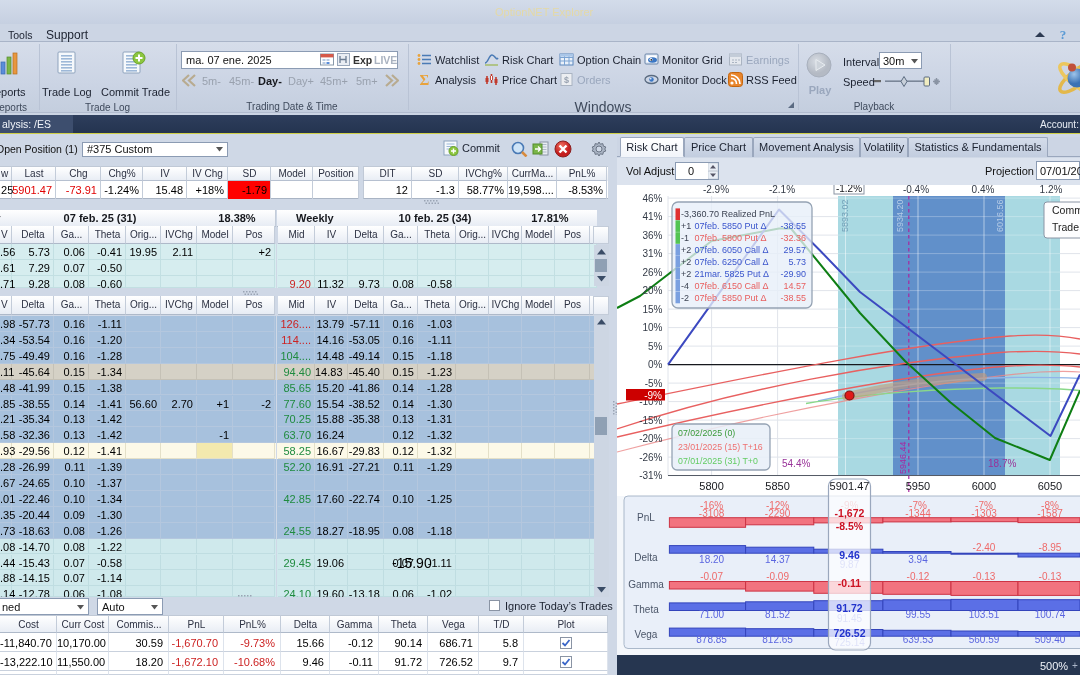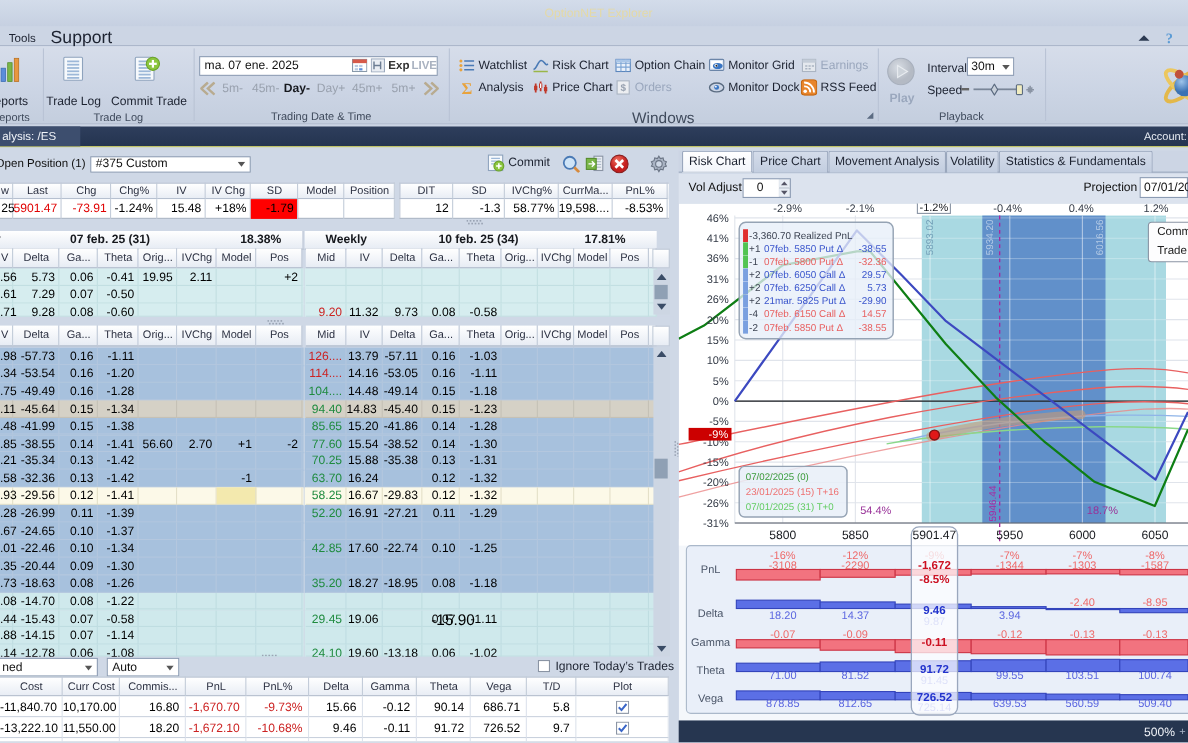--- a/index.html
+++ b/index.html
@@ -2,21 +2,21 @@
 <html><head><meta charset="utf-8"><style>
 html,body{margin:0;padding:0;}
 body{width:1080px;height:675px;overflow:hidden;font-family:"Liberation Sans",sans-serif;background:#ccd5e4;position:relative;}
 div{box-sizing:border-box;}
 .abs{position:absolute;}
 </style></head><body>
 <div style="position:absolute;left:0;top:0;width:1080px;height:24px;background:linear-gradient(#d3dcea,#c6d0e1);"></div>
 <div style="position:absolute;left:495px;top:5px;height:14px;font-size:11px;color:#e4d9a6;font-weight:normal;text-align:left;line-height:14px;white-space:nowrap;">OptionNET Explorer</div>
 <div style="position:absolute;left:0;top:24px;width:1080px;height:18px;background:#ccd5e4;border-bottom:1px solid #a9b4c8;"></div>
 <div style="position:absolute;left:8px;top:28px;height:14px;font-size:10.5px;color:#1c2230;font-weight:normal;text-align:left;line-height:14px;white-space:nowrap;">Tools</div>
-<div style="position:absolute;left:46px;top:28px;height:14px;font-size:16px;color:#1c2230;font-weight:normal;text-align:left;line-height:14px;white-space:nowrap;">Support</div>
+<div style="position:absolute;left:46px;top:28px;height:14px;font-size:12px;color:#1c2230;font-weight:normal;text-align:left;line-height:14px;white-space:nowrap;">Support</div>
 <svg class="abs" style="left:1034px;top:31px" width="12" height="7">
     <path d="M1 6 L6 1 L11 6 Z" fill="#2c3a52"></path>
   </svg>
 <svg class="abs" style="left:1057px;top:27px" width="12" height="15">
     <text x="6" y="12" font-size="13" font-weight="bold" fill="#5b9bd5" text-anchor="middle" font-family="Liberation Serif">?</text>
   </svg>
 <div style="position:absolute;left:0;top:42px;width:1080px;height:71px;background:linear-gradient(#d6ddea,#cbd4e4 60%,#c4cede);border-bottom:1px solid #b2bccf;"></div>
 <div style="position:absolute;left:39px;top:44px;width:1px;height:66px;background:#b9c3d5;"></div>
 <div style="position:absolute;left:176px;top:44px;width:1px;height:66px;background:#b9c3d5;"></div>
 <div style="position:absolute;left:408px;top:44px;width:1px;height:66px;background:#b9c3d5;"></div>
@@ -871,21 +871,21 @@
 <div style="position:absolute;left:418px;top:522.7px;width:38px;height:15.9px;border-right:1px solid #b4c7de;border-bottom:1px solid #b4c7de;"></div>
 <div style="position:absolute;left:456px;top:522.7px;width:33px;height:15.9px;border-right:1px solid #b4c7de;border-bottom:1px solid #b4c7de;"></div>
 <div style="position:absolute;left:489px;top:522.7px;width:33px;height:15.9px;border-right:1px solid #b4c7de;border-bottom:1px solid #b4c7de;"></div>
 <div style="position:absolute;left:522px;top:522.7px;width:33px;height:15.9px;border-right:1px solid #b4c7de;border-bottom:1px solid #b4c7de;"></div>
 <div style="position:absolute;left:555px;top:522.7px;width:35px;height:15.9px;border-right:1px solid #b4c7de;border-bottom:1px solid #b4c7de;"></div>
 <div style="position:absolute;left:590px;top:522.7px;width:7px;height:15.9px;border-right:1px solid #b4c7de;border-bottom:1px solid #b4c7de;"></div>
 <div style="position:absolute;left:0px;top:524.7px;width:8px;height:12px;font-size:11px;color:#000;font-weight:normal;text-align:right;line-height:12px;white-space:nowrap;">.73</div>
 <div style="position:absolute;left:12px;top:524.7px;width:38px;height:12px;font-size:11px;color:#000;font-weight:normal;text-align:right;line-height:12px;white-space:nowrap;">-18.63</div>
 <div style="position:absolute;left:54px;top:524.7px;width:31px;height:12px;font-size:11px;color:#000;font-weight:normal;text-align:right;line-height:12px;white-space:nowrap;">0.08</div>
 <div style="position:absolute;left:89px;top:524.7px;width:33px;height:12px;font-size:11px;color:#000;font-weight:normal;text-align:right;line-height:12px;white-space:nowrap;">-1.26</div>
-<div style="position:absolute;left:278px;top:524.7px;width:33px;height:12px;font-size:11px;color:#1f8b3f;font-weight:normal;text-align:right;line-height:12px;white-space:nowrap;">35.20</div>
+<div style="position:absolute;left:278px;top:524.7px;width:33px;height:12px;font-size:11px;color:#1f8b3f;font-weight:normal;text-align:right;line-height:12px;white-space:nowrap;">24.55</div>
 <div style="position:absolute;left:315px;top:524.7px;width:29px;height:12px;font-size:11px;color:#000;font-weight:normal;text-align:right;line-height:12px;white-space:nowrap;">18.27</div>
 <div style="position:absolute;left:348px;top:524.7px;width:32px;height:12px;font-size:11px;color:#000;font-weight:normal;text-align:right;line-height:12px;white-space:nowrap;">-18.95</div>
 <div style="position:absolute;left:384px;top:524.7px;width:30px;height:12px;font-size:11px;color:#000;font-weight:normal;text-align:right;line-height:12px;white-space:nowrap;">0.08</div>
 <div style="position:absolute;left:418px;top:524.7px;width:34px;height:12px;font-size:11px;color:#000;font-weight:normal;text-align:right;line-height:12px;white-space:nowrap;">-1.18</div>
 <div style="position:absolute;left:0px;top:538.6px;width:276px;height:16.6px;background:#cfe9ec;"></div>
 <div style="position:absolute;left:277px;top:538.6px;width:320px;height:16.6px;background:#cfe9ec;"></div>
 <div style="position:absolute;left:0px;top:538.6px;width:12px;height:15.9px;border-right:1px solid #bfdde1;border-bottom:1px solid #bfdde1;"></div>
 <div style="position:absolute;left:12px;top:538.6px;width:42px;height:15.9px;border-right:1px solid #bfdde1;border-bottom:1px solid #bfdde1;"></div>
 <div style="position:absolute;left:54px;top:538.6px;width:35px;height:15.9px;border-right:1px solid #bfdde1;border-bottom:1px solid #bfdde1;"></div>
 <div style="position:absolute;left:89px;top:538.6px;width:37px;height:15.9px;border-right:1px solid #bfdde1;border-bottom:1px solid #bfdde1;"></div>
@@ -1066,21 +1066,21 @@
 <div style="position:absolute;left:479px;top:615px;width:45px;height:18px;border-right:1px solid #c3ccd9;border-bottom:1px solid #aeb9c9;"></div>
 <div style="position:absolute;left:479px;top:618px;width:45px;height:13px;font-size:10px;color:#2c3142;font-weight:normal;text-align:center;line-height:13px;white-space:nowrap;">T/D</div>
 <div style="position:absolute;left:524px;top:615px;width:84px;height:18px;border-right:1px solid #c3ccd9;border-bottom:1px solid #aeb9c9;"></div>
 <div style="position:absolute;left:524px;top:618px;width:84px;height:13px;font-size:10px;color:#2c3142;font-weight:normal;text-align:center;line-height:13px;white-space:nowrap;">Plot</div>
 <div style="position:absolute;left:0px;top:633px;width:608px;height:19px;background:#fff;"></div>
 <div style="position:absolute;left:0px;top:633px;width:57px;height:19px;border-right:1px solid #dde3ec;border-bottom:1px solid #c9d1dd;"></div>
 <div style="position:absolute;left:0px;top:636px;width:51px;height:14px;font-size:11px;color:#000;font-weight:normal;text-align:right;line-height:14px;white-space:nowrap;">-11,840.70</div>
 <div style="position:absolute;left:57px;top:633px;width:52px;height:19px;border-right:1px solid #dde3ec;border-bottom:1px solid #c9d1dd;"></div>
 <div style="position:absolute;left:57px;top:636px;width:46px;height:14px;font-size:11px;color:#000;font-weight:normal;text-align:right;line-height:14px;white-space:nowrap;">10,170.00</div>
 <div style="position:absolute;left:109px;top:633px;width:60px;height:19px;border-right:1px solid #dde3ec;border-bottom:1px solid #c9d1dd;"></div>
-<div style="position:absolute;left:109px;top:636px;width:54px;height:14px;font-size:11px;color:#000;font-weight:normal;text-align:right;line-height:14px;white-space:nowrap;">16.80</div>
+<div style="position:absolute;left:109px;top:636px;width:54px;height:14px;font-size:11px;color:#000;font-weight:normal;text-align:right;line-height:14px;white-space:nowrap;">30.59</div>
 <div style="position:absolute;left:169px;top:633px;width:55px;height:19px;border-right:1px solid #dde3ec;border-bottom:1px solid #c9d1dd;"></div>
 <div style="position:absolute;left:169px;top:636px;width:49px;height:14px;font-size:11px;color:#cc2222;font-weight:normal;text-align:right;line-height:14px;white-space:nowrap;">-1,670.70</div>
 <div style="position:absolute;left:224px;top:633px;width:57px;height:19px;border-right:1px solid #dde3ec;border-bottom:1px solid #c9d1dd;"></div>
 <div style="position:absolute;left:224px;top:636px;width:51px;height:14px;font-size:11px;color:#cc2222;font-weight:normal;text-align:right;line-height:14px;white-space:nowrap;">-9.73%</div>
 <div style="position:absolute;left:281px;top:633px;width:49px;height:19px;border-right:1px solid #dde3ec;border-bottom:1px solid #c9d1dd;"></div>
 <div style="position:absolute;left:281px;top:636px;width:43px;height:14px;font-size:11px;color:#000;font-weight:normal;text-align:right;line-height:14px;white-space:nowrap;">15.66</div>
 <div style="position:absolute;left:330px;top:633px;width:49px;height:19px;border-right:1px solid #dde3ec;border-bottom:1px solid #c9d1dd;"></div>
 <div style="position:absolute;left:330px;top:636px;width:43px;height:14px;font-size:11px;color:#000;font-weight:normal;text-align:right;line-height:14px;white-space:nowrap;">-0.12</div>
 <div style="position:absolute;left:379px;top:633px;width:49px;height:19px;border-right:1px solid #dde3ec;border-bottom:1px solid #c9d1dd;"></div>
 <div style="position:absolute;left:379px;top:636px;width:43px;height:14px;font-size:11px;color:#000;font-weight:normal;text-align:right;line-height:14px;white-space:nowrap;">90.14</div>

